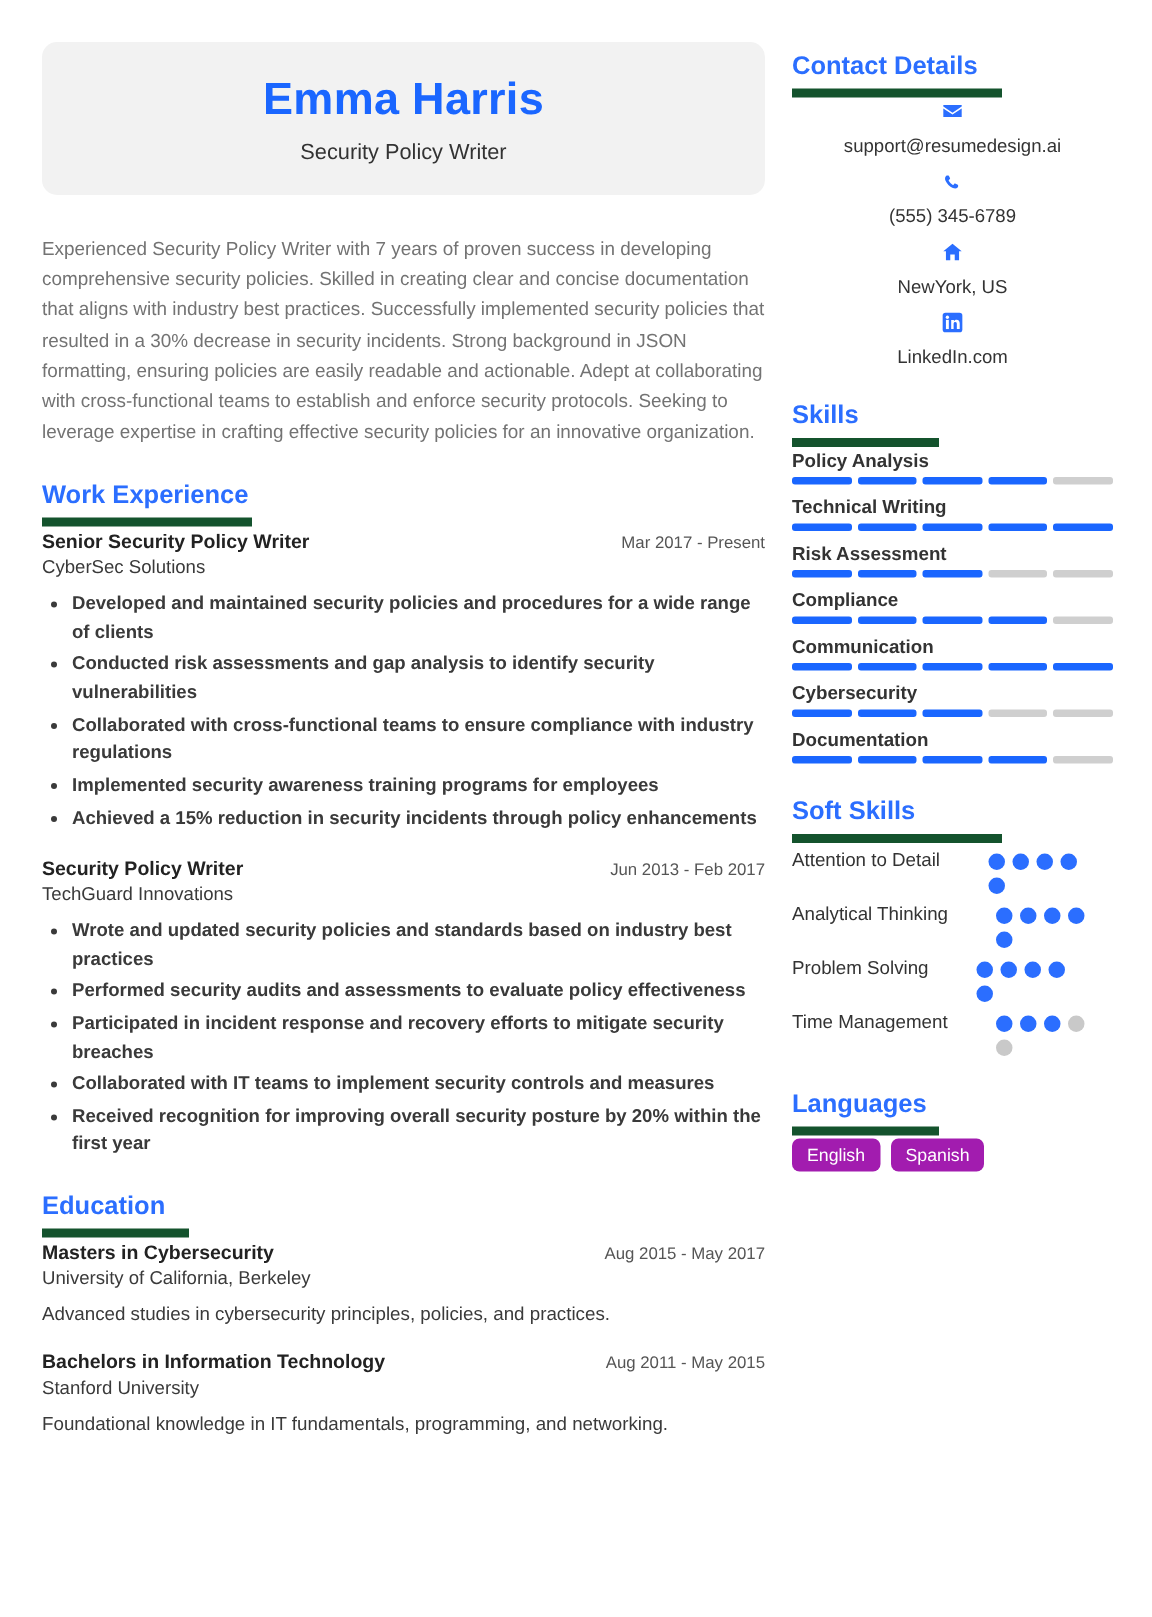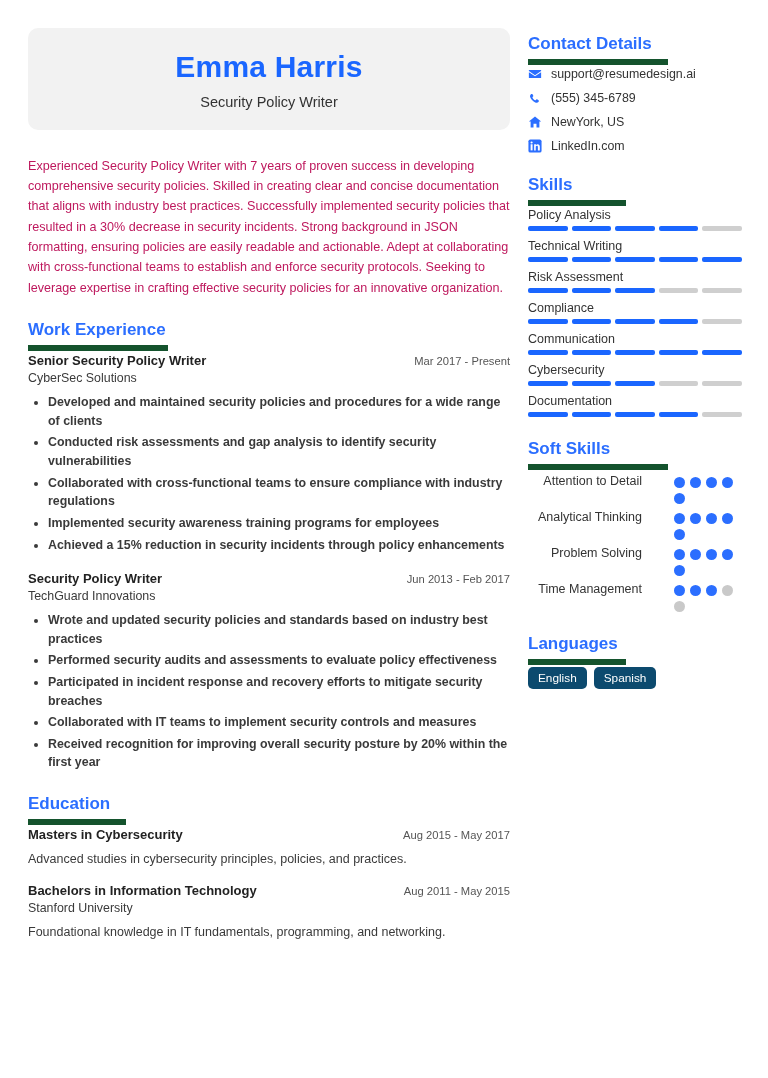--- a/index.html
+++ b/index.html
@@ -54,21 +54,21 @@
     margin-bottom: 2px;
   }
   .sec-head.wide { min-width: 196px; }
   .sec-head.narrow { min-width: 98px; }
   .section { margin-bottom: 22px; }
 
   
   .summary {
     font-size: 12.6px;
     line-height: 1.62;
-    color: #be185d;
+    color: #737373;
     text-align: left;
   }
 
   
   .entry { margin-bottom: 17px; }
   .entry-top {
     display: flex;
     justify-content: space-between;
     align-items: baseline;
     text-align: center;
@@ -105,37 +105,38 @@
     color: #3a3a3a;
     margin-top: 10px;
   }
 
   
   .contact-item {
     display: flex;
     align-items: center;
     gap: 9px;
     margin-bottom: 10px;
+    flex-direction: column;
   }
   .contact-icon {
     width: 14px; height: 14px;
     flex: 0 0 14px;
     display: inline-flex;
     align-items: center;
     justify-content: center;
     color: #2b6eff;
   }
   .contact-icon svg { display: block; }
   .contact-text {
     font-size: 12.4px;
     color: #333;
   }
 
   
-  .skill-row { margin-bottom: 8px; }
+  .skill-row { margin-bottom: 8px; font-weight: bold; }
   .skill-name {
     font-size: 12.5px;
     color: #333;
     margin-bottom: 4px;
   }
   .skill-bar {
     display: flex;
     gap: 4px;
   }
   .seg {
@@ -143,21 +144,21 @@
     flex: 1 1 0;
     border-radius: 2px;
     background: #cfcfcf;
   }
   .seg.on { background: #1a66ff; }
 
   
   .soft-row {
     display: flex;
     align-items: flex-start;
-    justify-content: flex-end;
+    justify-content: flex-start;
     margin-bottom: 4px;
     gap: 32px;
   }
   .soft-name {
     font-size: 12.5px;
     color: #333;
     padding-top: 2px;
   }
   .soft-dots {
     width: 68px;
@@ -170,21 +171,21 @@
   .dot {
     width: 11px; height: 11px;
     border-radius: 50%;
     background: #c9c9c9;
   }
   .dot.on { background: #2b6eff; }
 
   
   .lang-list { display: flex; flex-wrap: wrap; gap: 7px; }
   .lang-chip {
-    background: #0c4a6e;
+    background: #a21caf;
     color: #ffffff;
     font-size: 11.8px;
     padding: 4px 10px;
     border-radius: 5px;
   }
 </style>
 </head>
 <body>
 
 <div class="page">
@@ -235,20 +236,21 @@
     </div>
 
     <div class="section">
       <div class="sec-head narrow">Education</div>
       <div id="edu-entries">
           <div class="entry">
             <div class="entry-top">
        <div class="entry-role">Masters in Cybersecurity</div>
        <div class="entry-date">Aug 2015 - May 2017</div>
      </div>
+     <div class="entry-org">University of California, Berkeley</div>
      <div class="edu-desc">Advanced studies in cybersecurity principles, policies, and practices.</div>
           </div>
           <div class="entry">
             <div class="entry-top">
        <div class="entry-role">Bachelors in Information Technology</div>
        <div class="entry-date">Aug 2011 - May 2015</div>
      </div>
      <div class="entry-org">Stanford University</div>
      <div class="edu-desc">Foundational knowledge in IT fundamentals, programming, and networking.</div>
           </div>

